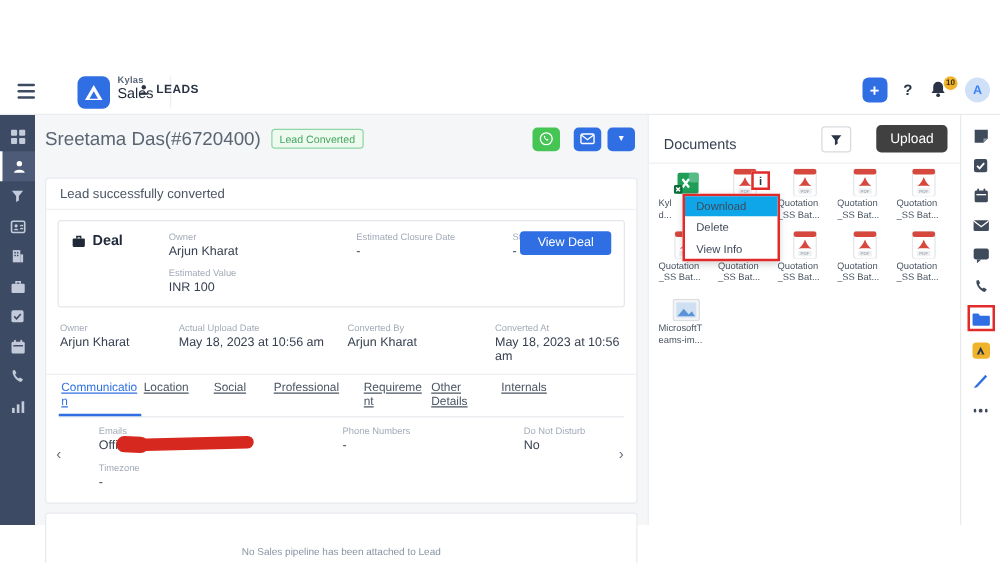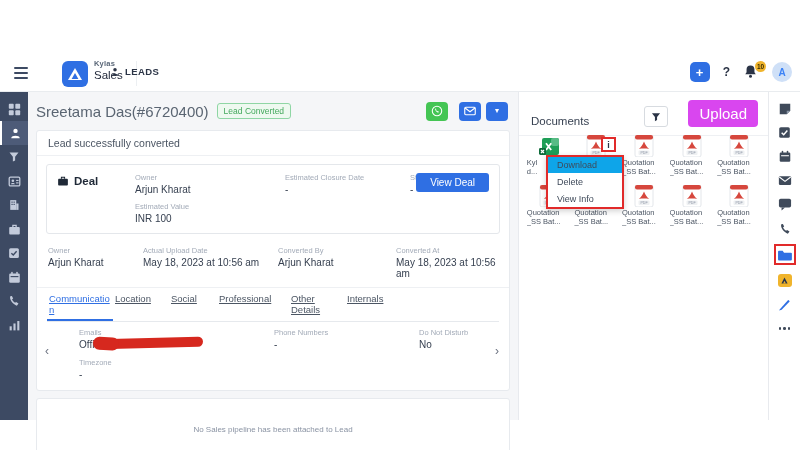--- a/index.html
+++ b/index.html
@@ -33,21 +33,21 @@
   .title-row { display:flex; align-items:center; margin:6px 10px 0 8px; height:26px; }
   .page-title { font-size:15px; color:#5a6572; }
   .status-badge { margin-left:8px; font-size:8.5px; color:#43a85c; background:#eef9f0; border:1px solid #8fd6a4; border-radius:3px; padding:2px 6px; }
   .title-actions { margin-left:auto; display:flex; gap:5px; }
   .act-btn { width:22px; height:19px; border-radius:4px; display:flex; align-items:center; justify-content:center; color:#fff; cursor:pointer; }
   .act-wa { background:#44c554; margin-right:6px; }
   .act-blue { background:#2f6fe3; }
   .caret { font-size:8px; line-height:1; }
 
   .card { background:#fff; border:1px solid #e7eaee; border-radius:3px; }
-  .card1 { margin:6px 8px 0 8px; }
+  .card1 { margin:18px 8px 0 8px; }
   .alert-row { padding:6px 11px; font-size:10.5px; color:#4b5563; border-bottom:1px solid #eef0f3; }
 
   .deal-box { margin:8px 9px; border:1px solid #e4e7eb; border-radius:3px; padding:8px 10px 9px 10px; position:relative; display:flex; }
   .deal-head { width:78px; display:flex; align-items:flex-start; gap:5px; font-size:11.5px; font-weight:bold; color:#1f2937; padding-top:2px; }
   .deal-fields { display:grid; grid-template-columns:150px 125px auto; row-gap:7px; }
   .fld .lbl { font-size:7.5px; color:#a3abb8; margin-bottom:2px; }
   .fld .val { font-size:10px; color:#374151; }
   .view-deal { position:absolute; right:10px; top:8px; background:#2f6fe3; color:#fff; font-size:10px; padding:4px 14px; border-radius:3px; cursor:pointer; }
 
   .conv-grid { display:grid; grid-template-columns:95px 135px 118px auto; padding:4px 11px 8px 11px; border-bottom:1px solid #eef0f3; }
@@ -65,21 +65,21 @@
   .scribble::before { content:""; position:absolute; left:-2px; top:-2px; width:26px; height:13px; background:#d6281e; border-radius:7px; transform:rotate(4deg); }
 
   .card2 { margin:7px 8px 0 8px; height:62px; display:flex; align-items:center; justify-content:center; }
   .empty-note { font-size:8px; color:#8a93a3; }
 
   
   .docs { position:absolute; left:518px; top:37px; width:250px; height:328px; background:#fff; border-left:1px solid #e8eaee; }
   .docs-head { display:flex; align-items:flex-end; padding:8px 10px 8px 12px; border-bottom:1px solid #eef0f3; }
   .docs-title { font-size:11.5px; color:#374151; }
   .filter-btn { margin-left:auto; width:24px; height:21px; border:1px solid #d7dbe0; border-radius:3px; display:flex; align-items:center; justify-content:center; cursor:pointer; background:#fff; }
-  .upload-btn { margin-left:20px; background:#d946ef; color:#fff; font-size:15px; padding:5px 11px; border-radius:4px; cursor:pointer; }
+  .upload-btn { margin-left:20px; background:#404040; color:#fff; font-size:11px; padding:5px 11px; border-radius:4px; cursor:pointer; }
   .docs-grid { position:absolute; left:6px; top:42px; width:238px; display:grid; grid-template-columns:repeat(5,1fr); row-gap:4px; }
   .doc { height:46px; display:flex; flex-direction:column; align-items:center; cursor:pointer; }
   .doc .dn { font-size:7.5px; line-height:8.5px; color:#4b5563; text-align:left; width:44px; white-space:nowrap; overflow:hidden; }
   .doc .ic { height:23px; display:flex; align-items:flex-end; justify-content:center; margin-bottom:2px; }
 
   .ctx-menu { position:absolute; left:27px; top:63px; width:78px; height:54px; background:#fff; border:2px solid #e12a2a; box-shadow:0 2px 6px rgba(0,0,0,.18); z-index:6; display:flex; flex-direction:column; justify-content:space-around; }
   .ctx-item { font-size:9px; color:#3f4a5a; padding:3px 0 3px 9px; cursor:pointer; }
   .ctx-item:first-child { background:#0ea5e9; }
   .info-box { position:absolute; left:82px; top:45px; width:15px; height:15px; background:#fff; border:2px solid #e12a2a; z-index:7; display:flex; align-items:center; justify-content:center; font-size:9px; font-weight:bold; color:#2b3446; cursor:pointer; }
 
@@ -279,20 +279,21 @@
             <div class="lbl">Converted At</div>
             <div class="val">May 18, 2023 at 10:56 am</div>
           </div>
       </div>
 
       <div class="tabs">
         <div class="tab active tw0">Communication</div>
         <div class="tab tw1">Location</div>
         <div class="tab tw2">Social</div>
         <div class="tab tw3">Professional</div>
+        <div class="tab tw4">Requirement</div>
         <div class="tab tw6">Other Details</div>
         <div class="tab tw7">Internals</div>
       </div>
 
       <div class="fields-area">
         <span class="chev chev-l">‹</span>
         <span class="chev chev-r">›</span>
         <div class="fields-grid">
           <div class="fld" style="position:relative;">
             <div class="lbl">Emails</div>
@@ -459,20 +460,31 @@
               <rect x="1" y="0" width="18" height="4.5" rx="2" fill="#d6473d"></rect>
               <path d="M10 6.5C8.6 10.2 6.7 12.6 4.8 13.9c2.6-.5 7.8-.5 10.4 0-1.9-1.3-3.8-3.7-5.2-7.4Z" fill="#d6473d"></path>
               <rect x="4.5" y="15.5" width="11" height="4.5" rx="1" fill="#eef0f2"></rect>
               <text x="10" y="19.2" text-anchor="middle" font-size="3.6" fill="#8a93a3">PDF</text>
             </svg>
           </div>
         <div class="dn">Quotation</div>
         <div class="dn">_SS Bat...</div>
       </div>
 
+      <div class="doc">
+        <div class="ic">
+            <svg width="22" height="18" viewBox="0 0 22 18">
+              <rect x=".5" y=".5" width="21" height="17" rx="2" fill="#f1f3f5" stroke="#d9dde2"></rect>
+              <rect x="3" y="3" width="16" height="12" rx="1" fill="#cfe0f2"></rect>
+              <path d="M4 14l5-6 4 4.5 2.5-2.5 2.5 4Z" fill="#5b94d6"></path>
+            </svg>
+          </div>
+        <div class="dn">MicrosoftT</div>
+        <div class="dn">eams-im...</div>
+      </div>
     </div>
 
     <div class="info-box">i</div>
     <div class="ctx-menu">
       <div class="ctx-item">Download</div>
       <div class="ctx-item">Delete</div>
       <div class="ctx-item">View Info</div>
     </div>
   </div>
 

